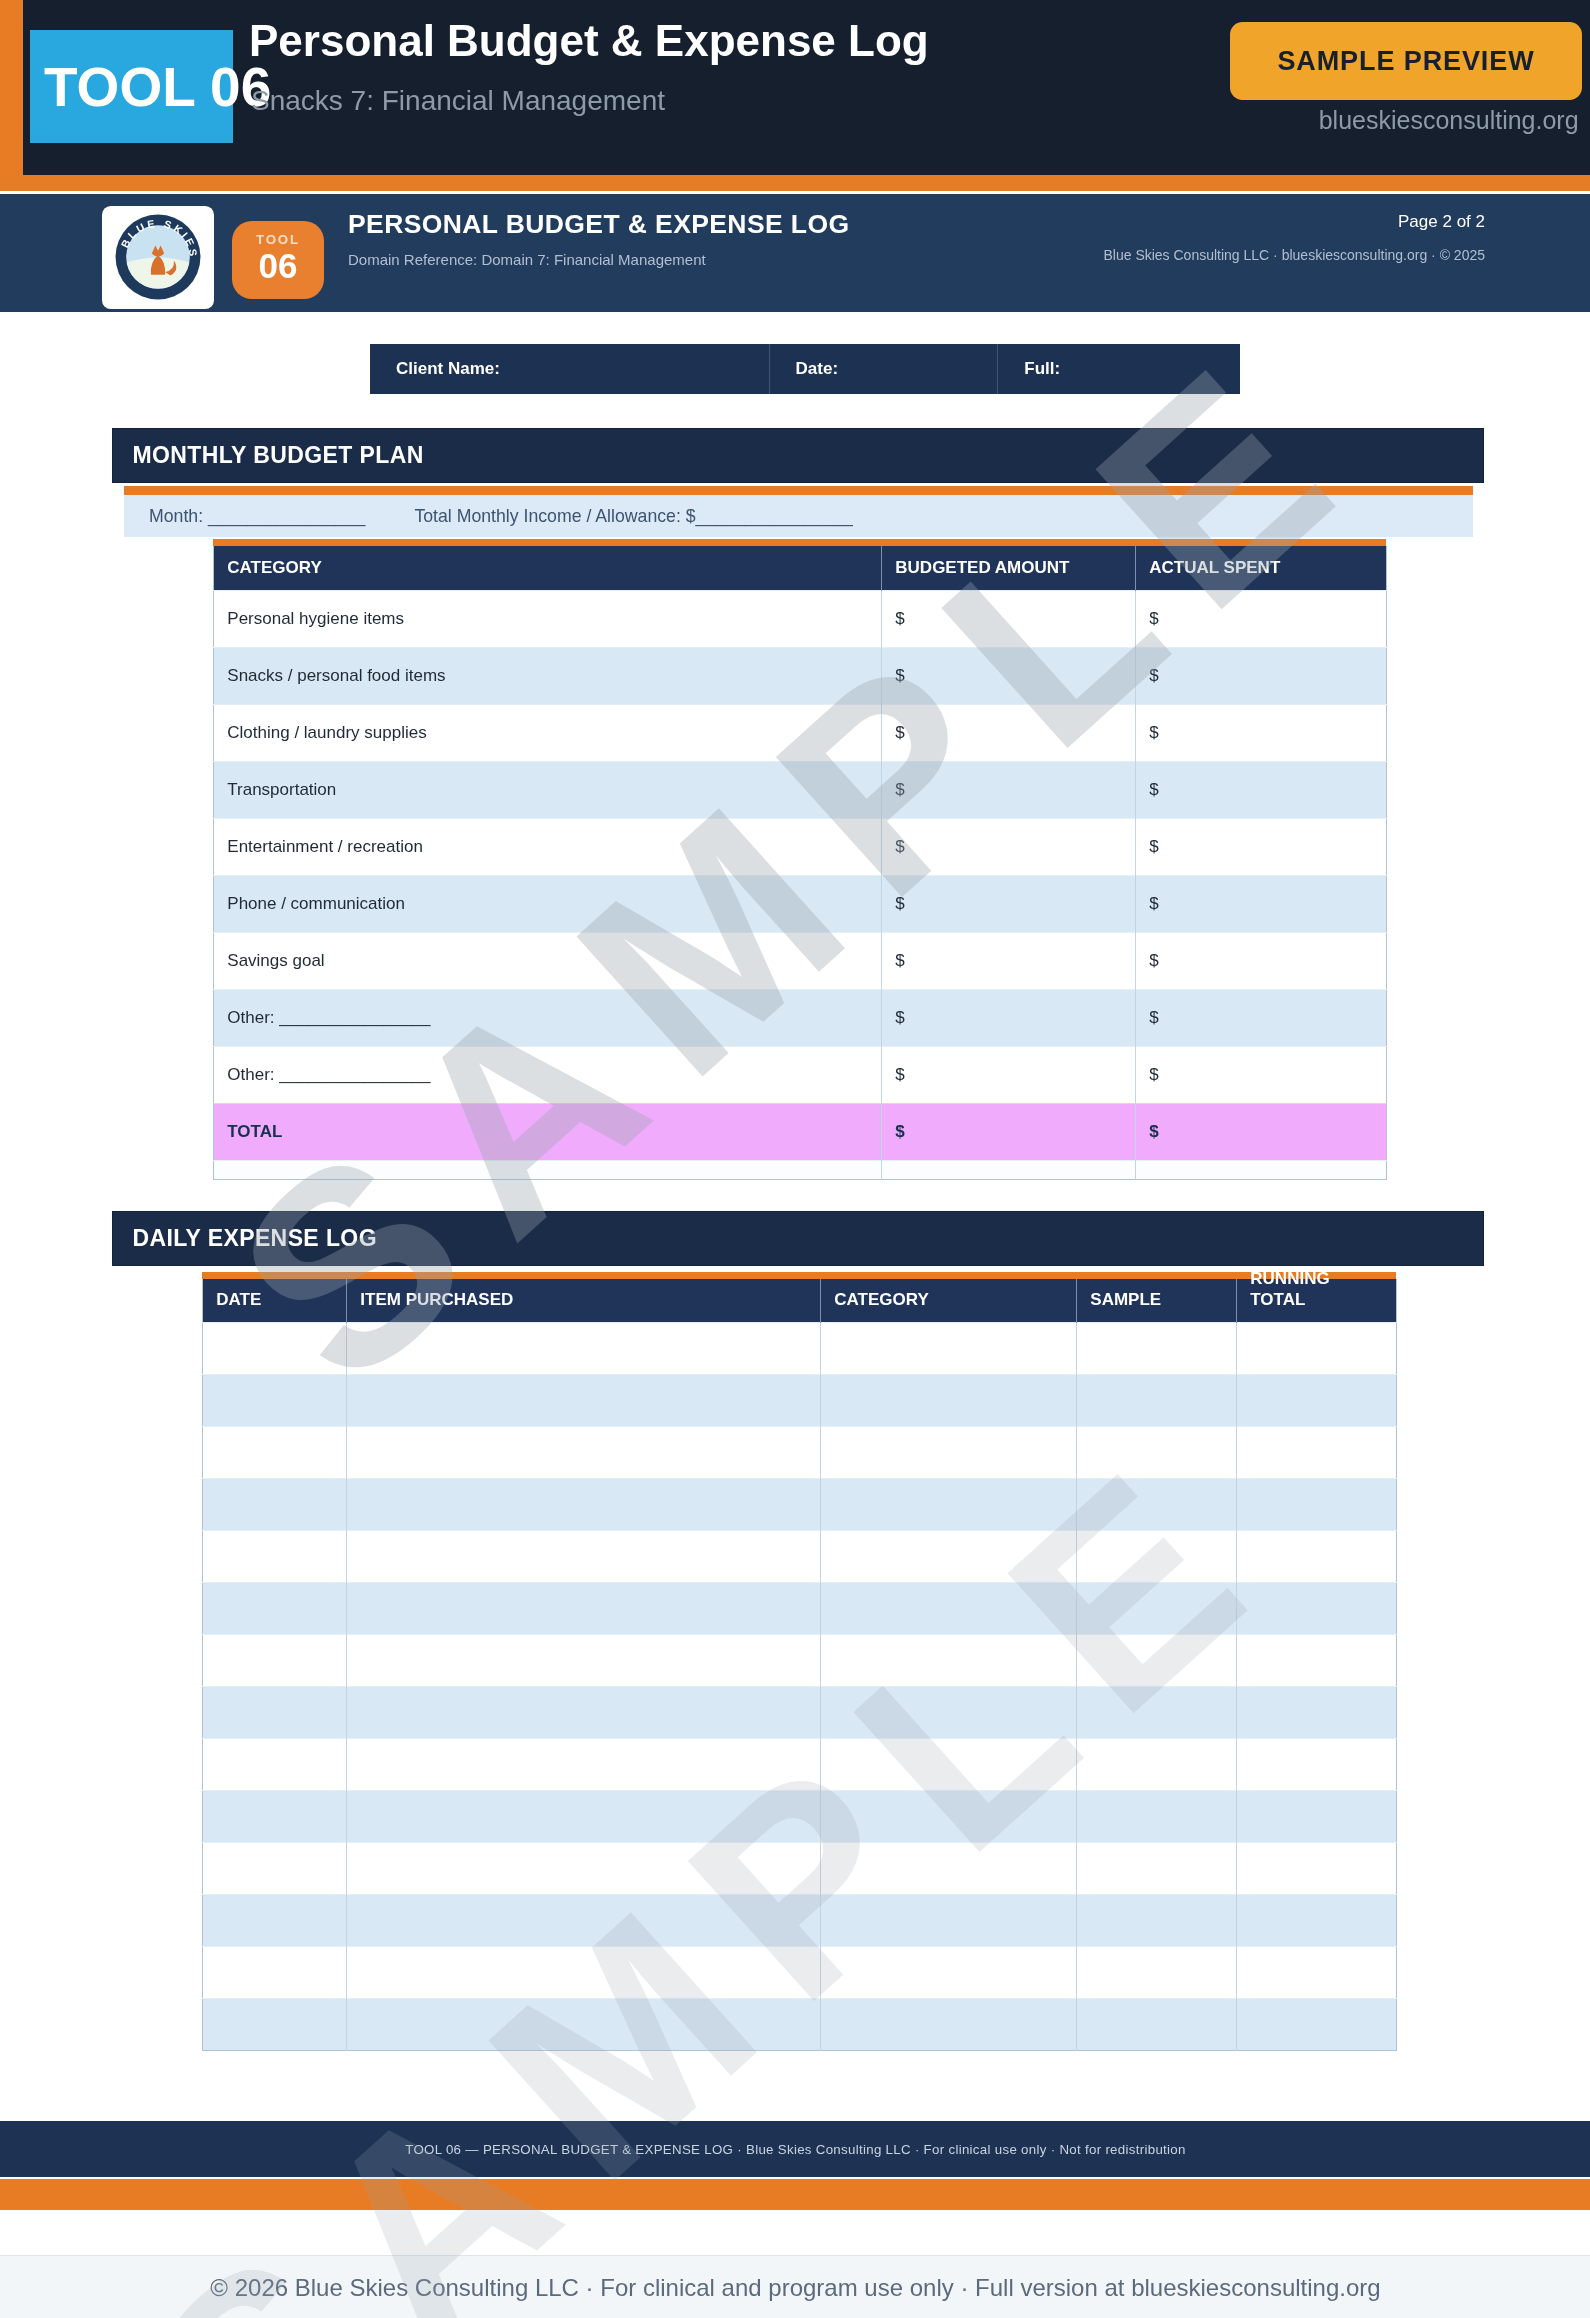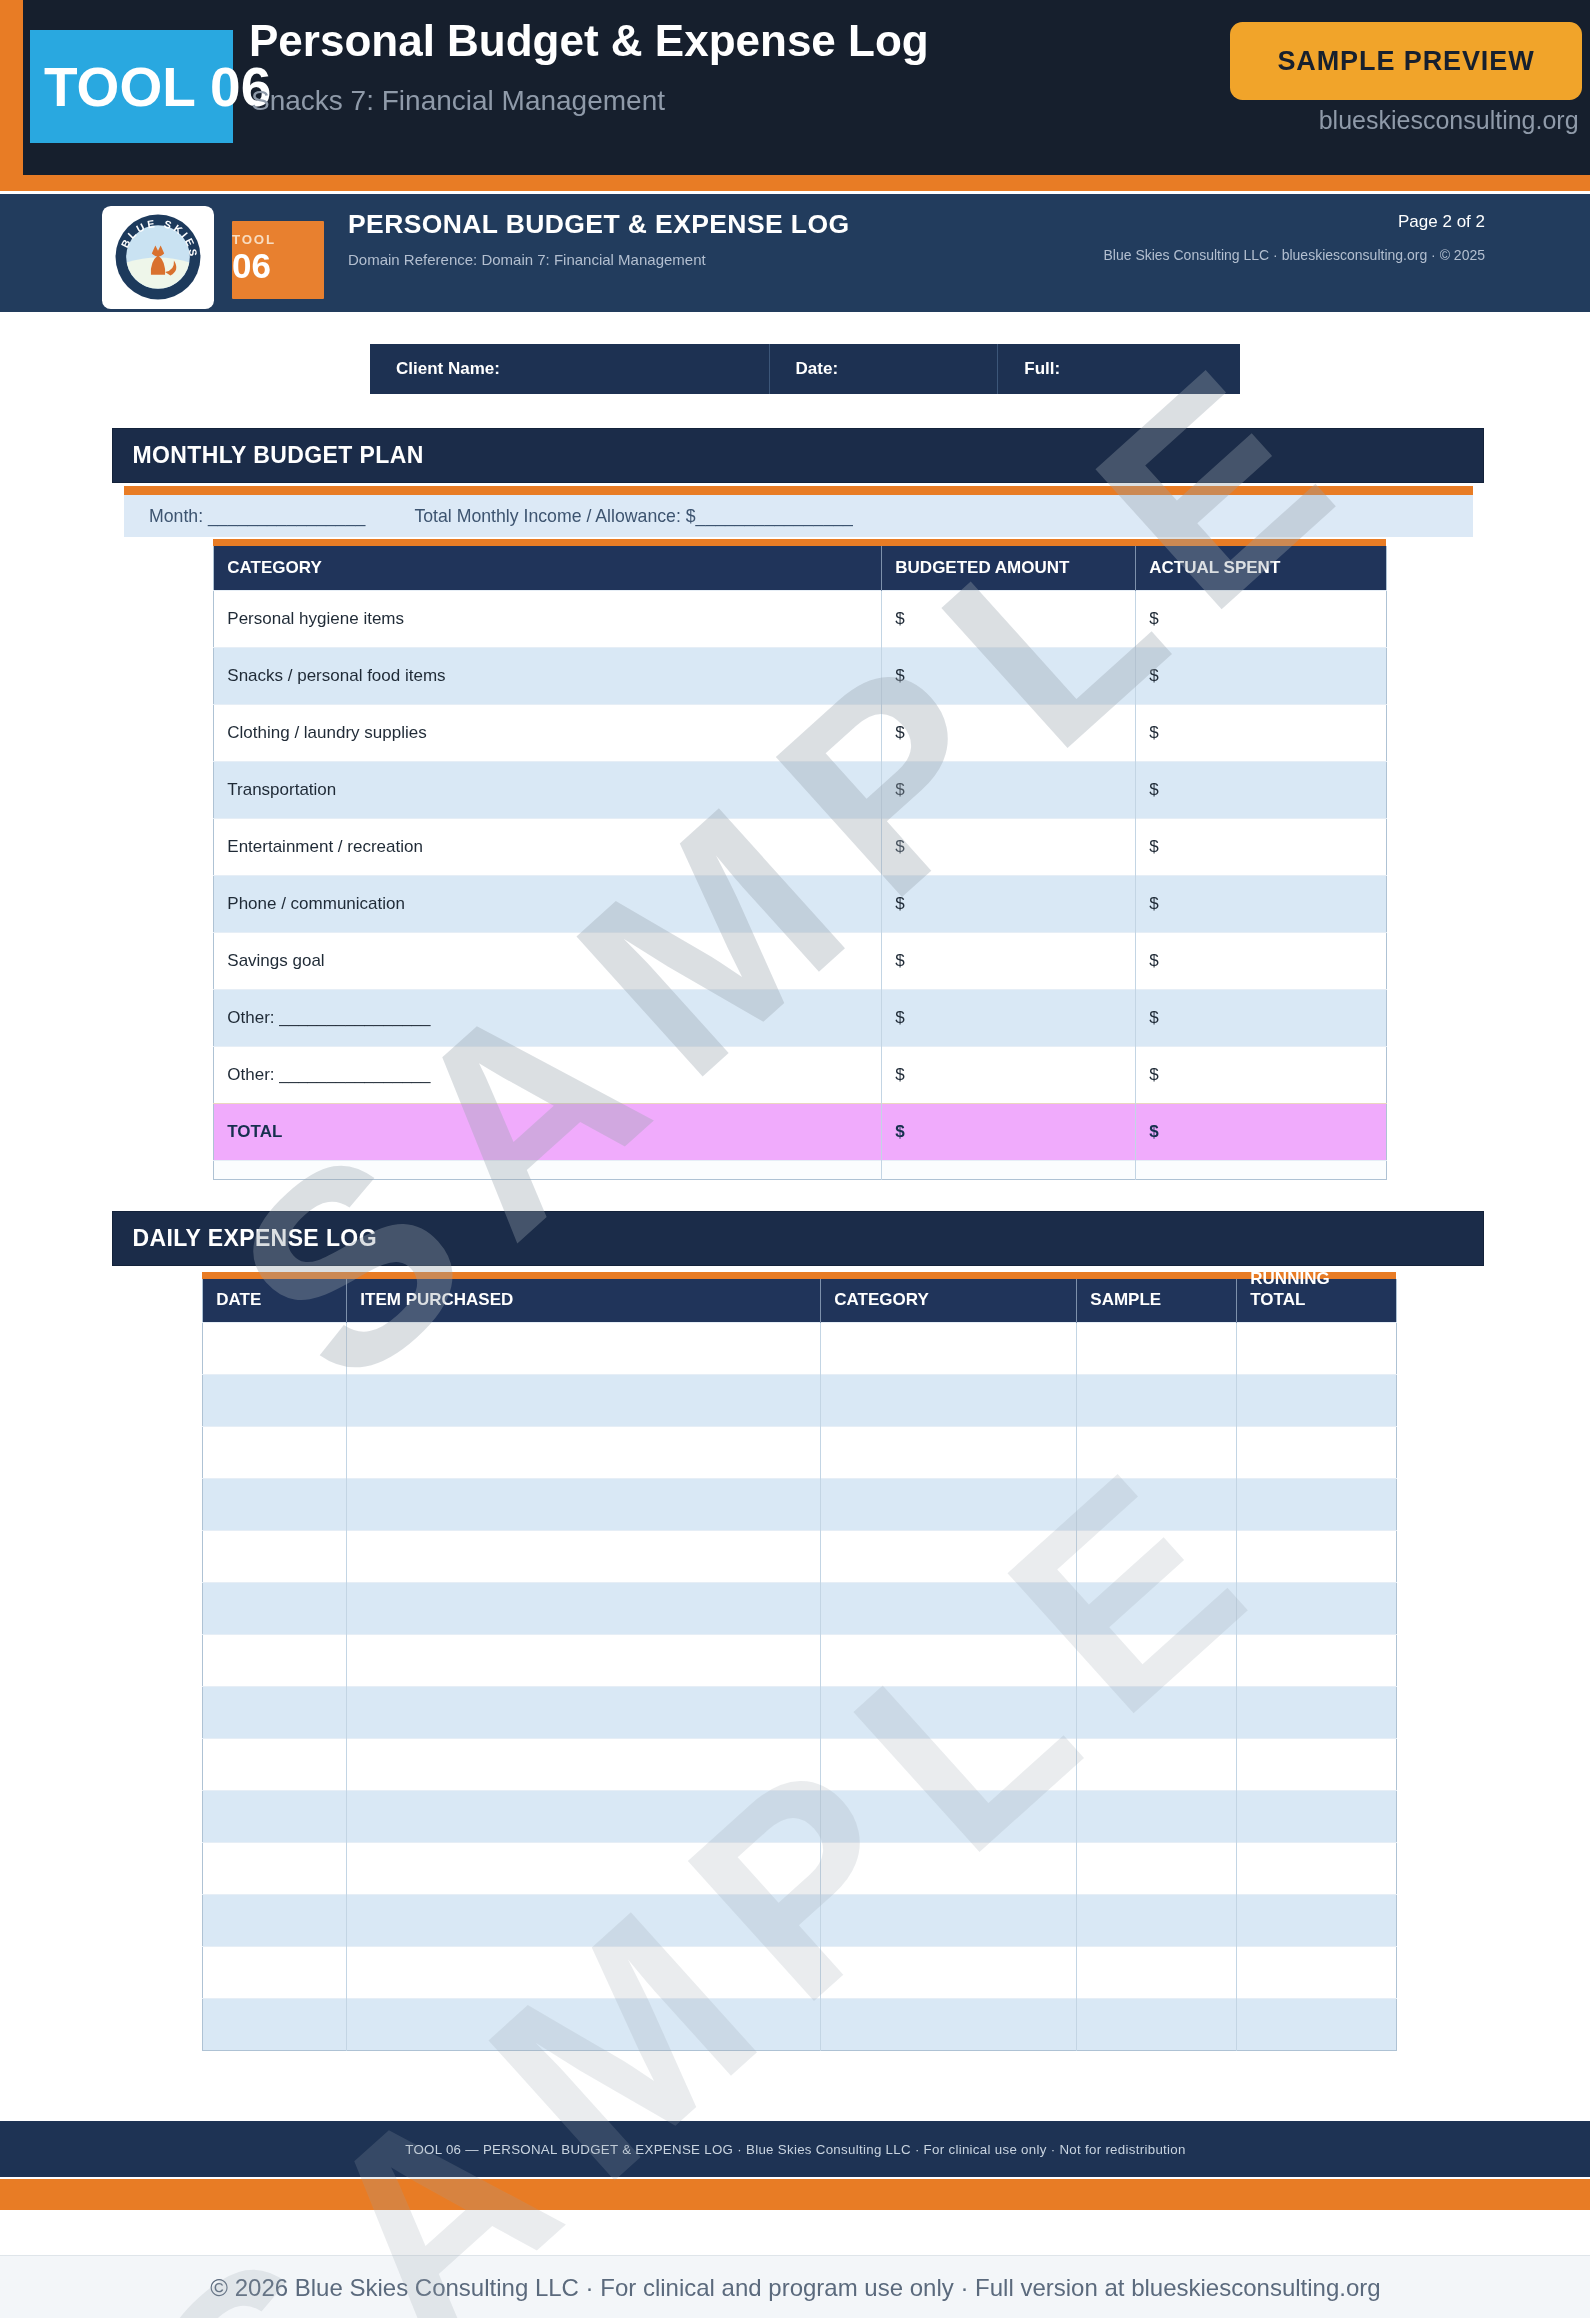--- a/index.html
+++ b/index.html
@@ -19,21 +19,21 @@
       border-radius:12.4px;color:#17202e;font-size:27px;font-weight:bold;letter-spacing:0.9px;
       display:flex;align-items:center;justify-content:center;}
   .banner-site{position:absolute;right:12.4px;top:106px;font-size:25px;color:#8f9aa9;}
   .band-top{position:absolute;left:0;top:175px;width:1591px;height:16px;background:#e87c25;}
 
   
   .dochead{position:absolute;left:0;top:194px;width:1591px;height:118px;background:#223c5d;}
   .logo{position:absolute;left:102px;top:11.5px;width:112px;height:103px;background:#fff;
       border-radius:8.8px;display:flex;align-items:center;justify-content:center;}
   .toolbadge{position:absolute;left:232px;top:27px;width:92px;height:78px;background:#e8802f;
-      border-radius:1px;color:#fff;}
+      border-radius:20px;text-align:center;color:#fff;}
   .toolbadge .t1{font-size:13.3px;color:#f8dcc0;margin-top:10.6px;letter-spacing:1.8px;font-weight:bold;}
   .toolbadge .t2{font-size:35px;font-weight:bold;line-height:1.0;margin-top:1.8px;}
   .dh-title{position:absolute;left:348px;top:15px;font-size:26.5px;font-weight:bold;color:#fff;letter-spacing:0.4px;}
   .dh-sub{position:absolute;left:348px;top:57px;font-size:15px;color:#b3bfd0;}
   .dh-page{position:absolute;right:106px;top:17.7px;font-size:17px;color:#fff;}
   .dh-copy{position:absolute;right:106px;top:53px;font-size:14px;color:#b3bfd0;}
 
   
   .clientbar{position:absolute;left:370px;top:344px;width:870px;height:50px;background:#1d3152;display:flex;}
   .cb-cell{display:flex;align-items:center;padding-left:26px;font-size:17px;font-weight:bold;color:#fff;}

